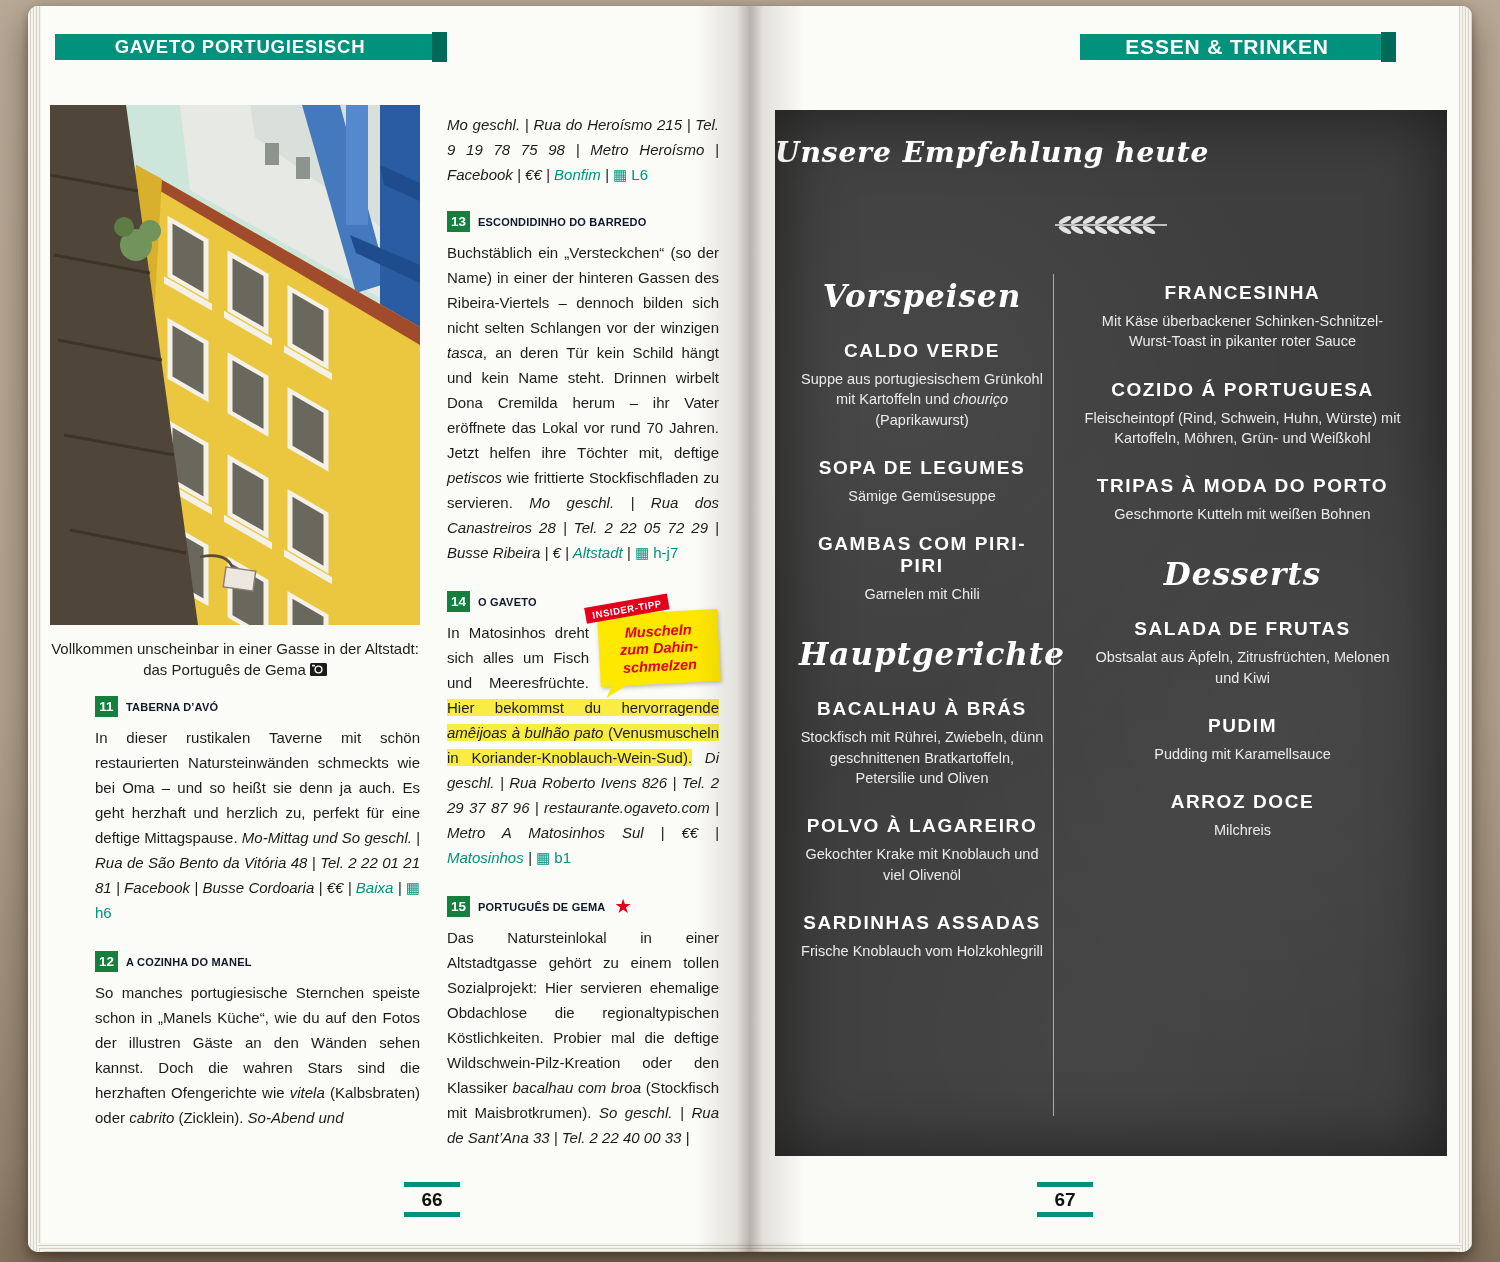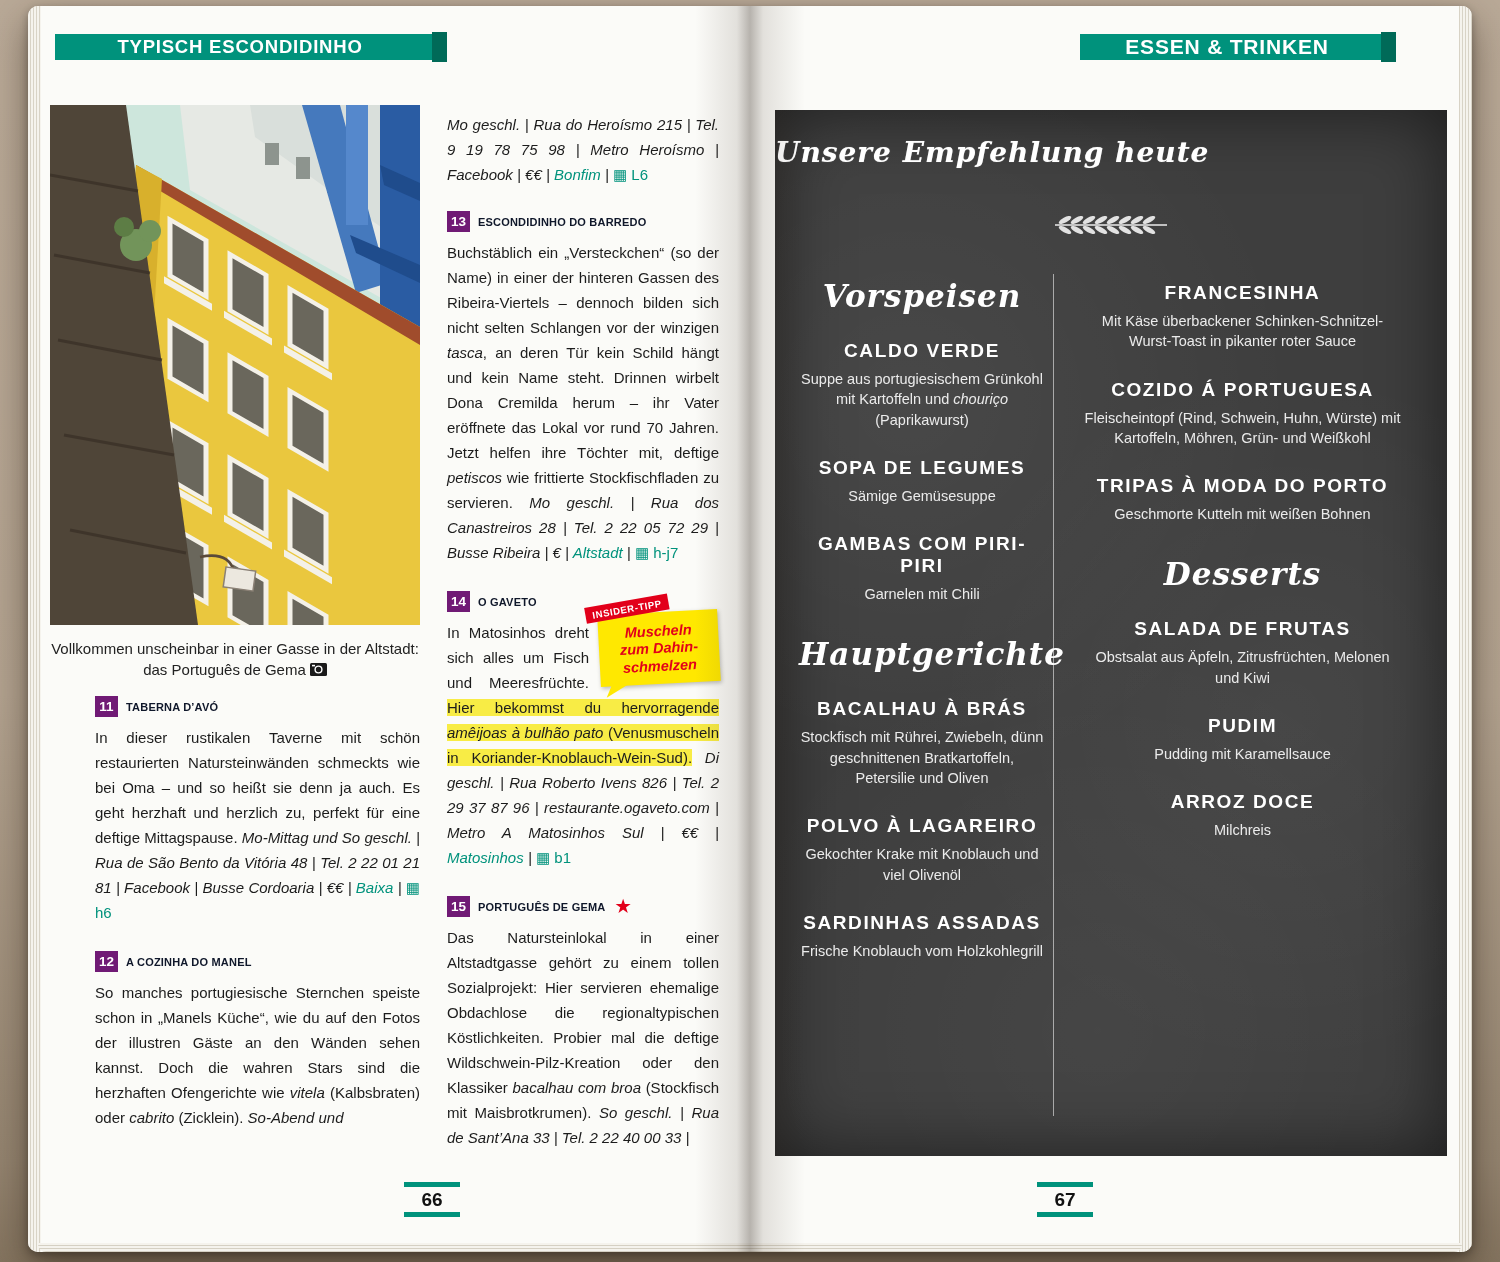--- a/index.html
+++ b/index.html
@@ -44,21 +44,21 @@
   .col2 { position:absolute; left:419px; top:106px; width:272px; }
   .body-text { font-size:15px; line-height:25px; text-align:justify; color:#1c1c1c; }
   .continuation { margin-bottom:24px; }
   .i   { font-style:italic; }
   .g   { color:#00927c; }
   .gi  { color:#00927c; font-style:italic; }
   .hl  { background:#f8ec45; }
   .hli { background:#f8ec45; font-style:italic; }
   .entry { margin-bottom:26px; }
   .entry-head { display:flex; align-items:center; gap:8px; margin-bottom:8px; }
-  .num-badge { background:#701a75; color:#fff; width:23px; height:21px; flex:0 0 auto;
+  .num-badge { background:#15803d; color:#fff; width:23px; height:21px; flex:0 0 auto;
     display:inline-flex; align-items:center; justify-content:center; font-size:13.5px; font-weight:bold;text-align:center; }
   .entry-title { color:#0f172a; font-weight:bold; font-size:11px; letter-spacing:.2px; }
   .star { color:#e2001a; font-size:17px; margin-left:2px; }
 
   
   .tip { float:right; width:120px; margin:-8px 0 10px 10px; position:relative; transform:rotate(-3deg); }
   .tip-label { position:absolute; top:-13px; left:-12px; background:#e2001a; color:#fff;
     font-size:9.5px; font-weight:bold; letter-spacing:.6px; padding:2.5px 7px;
     transform:rotate(-7deg); white-space:nowrap; z-index:2; }
   .tip-bubble { background:#ffe800; color:#e2001a; font-weight:bold; font-style:italic;
@@ -102,21 +102,21 @@
 </style>
 </head>
 <body>
 
 <div class="book">
   <div class="edge-l"></div>
   <div class="edge-r"></div>
   <div class="edge-b"></div>
 
   <div class="header-bar lp-header">
-    <span>TYPISCH ESCONDIDINHO</span>
+    <span>GAVETO PORTUGIESISCH</span>
   </div>
   <div class="header-bar rp-header">
     <span>ESSEN &amp; TRINKEN</span>
   </div>
 
   <div class="photo">
     <svg viewBox="0 0 370 520" preserveAspectRatio="none">
       <rect width="370" height="520" fill="#cde6dc"></rect>
       <polygon points="130,0 370,0 370,215 140,85" fill="#e6e9e4"></polygon>
       <polygon points="200,0 370,0 370,150 205,32" fill="#d9dfdb"></polygon>

